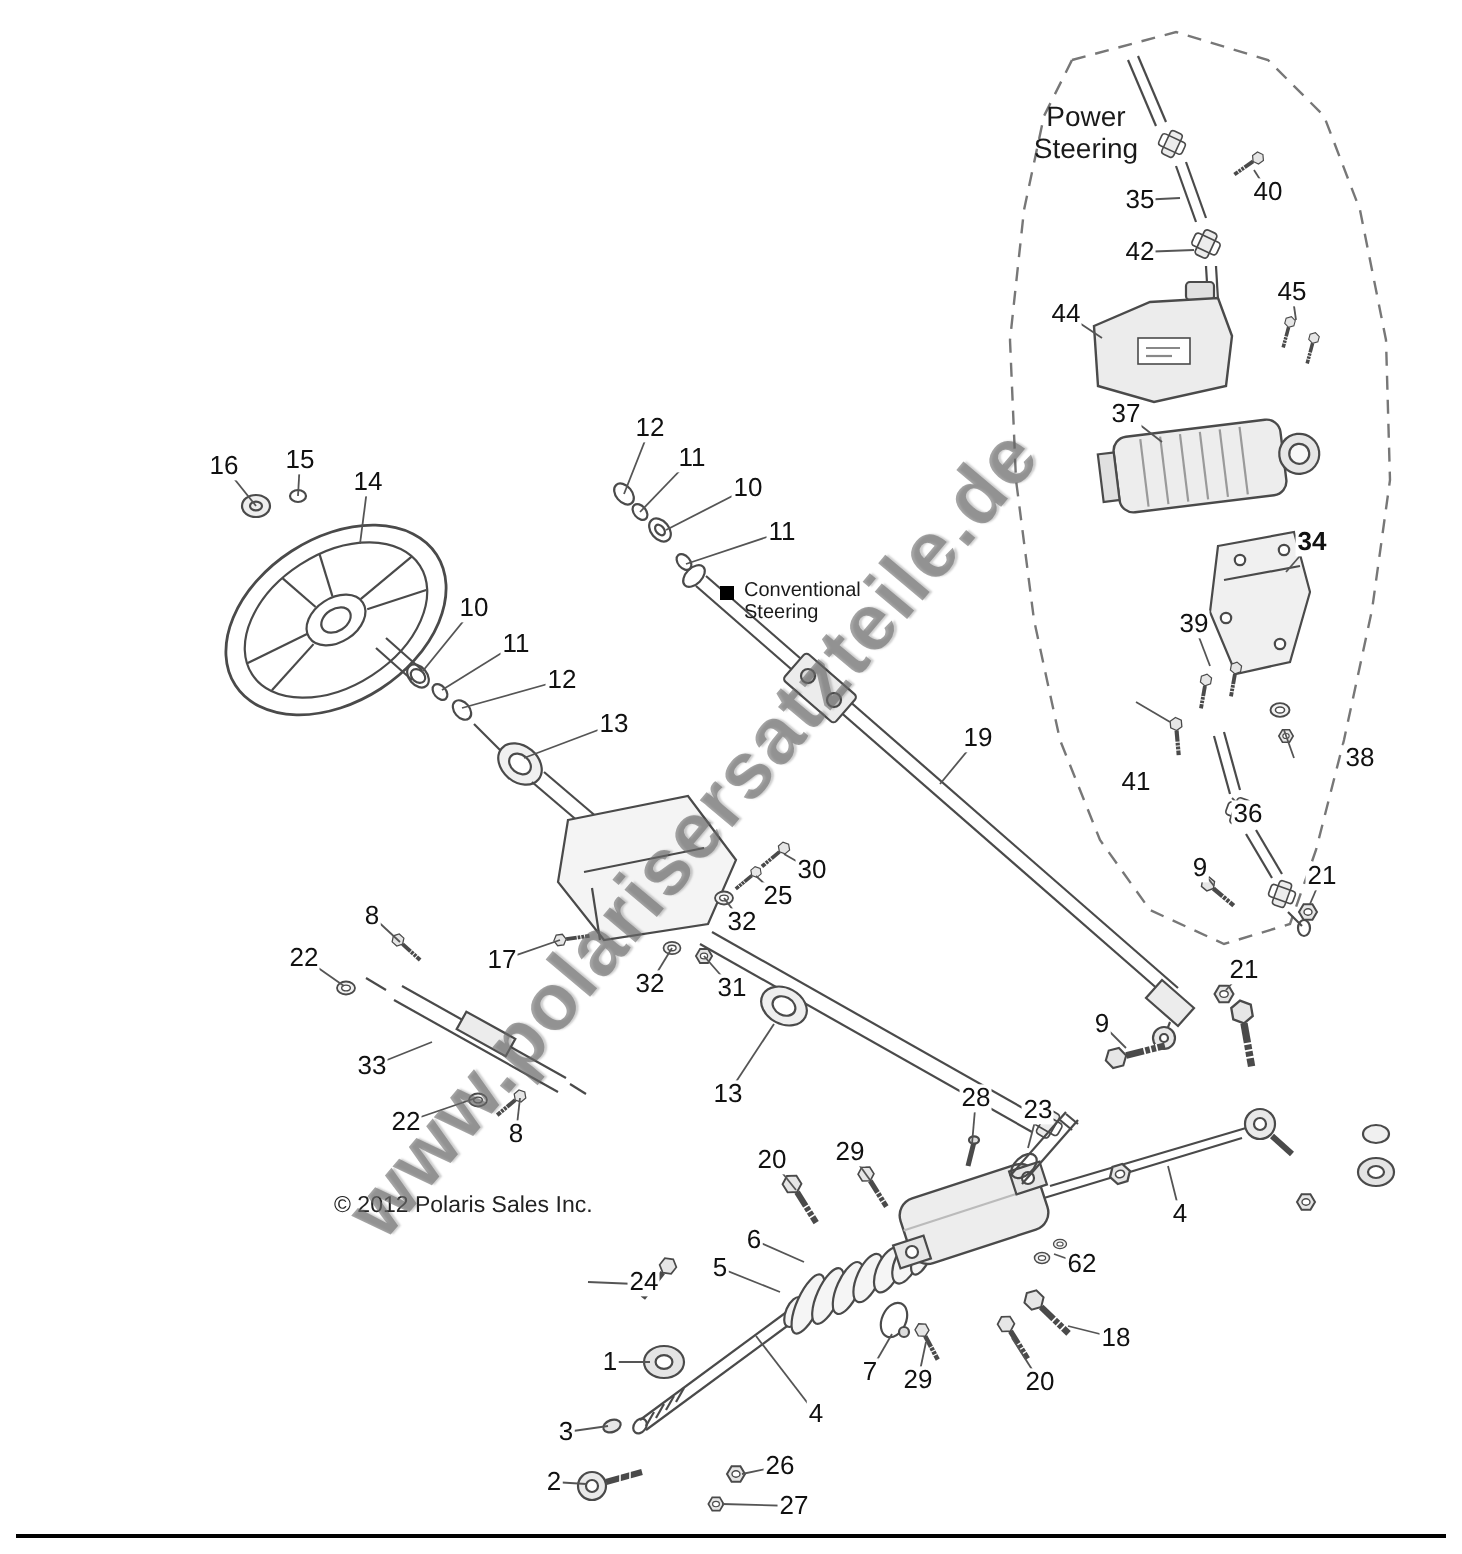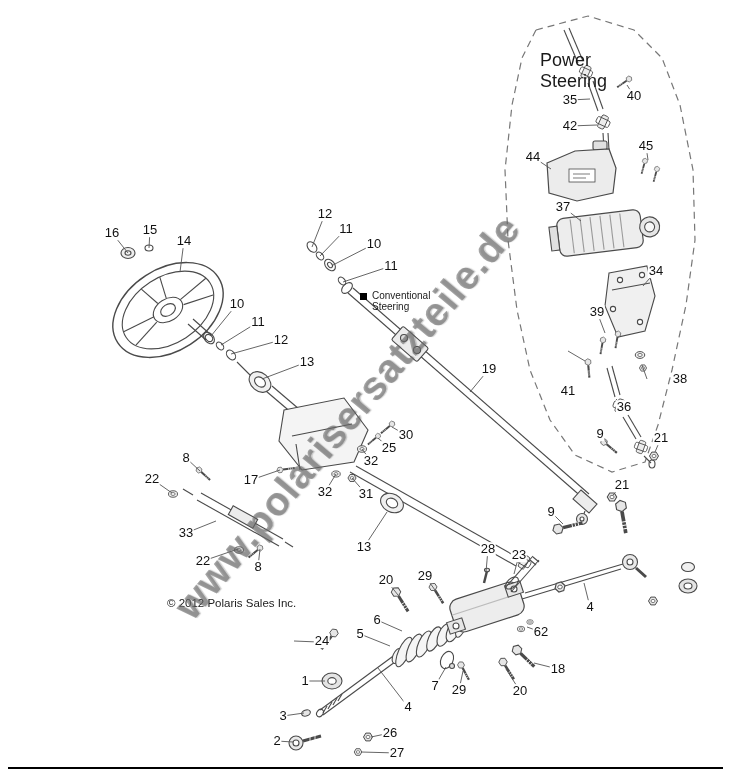--- a/index.html
+++ b/index.html
@@ -8,21 +8,21 @@
     position:relative; width:731px; height:777px; background:#fff;
     overflow:hidden; font-family:"Liberation Sans", sans-serif;
   }
   .page > svg { position:absolute; left:0; top:0; }
   .callout-layer { position:absolute; left:0; top:0; width:731px; height:777px; z-index:10; }
   .callout {
     position:absolute; transform:translate(-50%,-50%);
     font-size:13px; color:#111; background:#fff; padding:0 1px; line-height:1.05;
   }
   .label { position:absolute; white-space:pre-line; color:#1a1a1a; z-index:10; }
-  .power { left:540px; top:50px; width:64px; font-size:18px; text-align:left; }
+  .power { left:511px; top:50px; width:64px; font-size:14px; text-align:center; }
   .conv-wrap { position:absolute; left:360px; top:290px; z-index:10; display:flex; gap:5px; }
   .sq { width:7px; height:7px; background:#000; margin-top:3px; flex:0 0 auto; }
   .conv-text { font-size:10px; white-space:pre-line; color:#1a1a1a; }
   .copyright { position:absolute; left:167px; top:597px; font-size:11.5px; color:#222; z-index:10; }
   .watermark {
     position:absolute; left:347px; top:417px;
     transform:translate(-50%,-50%) rotate(-50deg);
     font-size:40px; font-weight:bold; letter-spacing:1px;
     color:rgba(109,109,109,0.62); white-space:nowrap; z-index:20;
     pointer-events:none; text-shadow:1px 1px 1px rgba(60,60,60,0.25);
@@ -398,21 +398,21 @@
       <div class="callout" style="left: 283px; top: 716px;">3</div>
       <div class="callout" style="left: 277px; top: 741px;">2</div>
       <div class="callout" style="left: 390px; top: 733px;">26</div>
       <div class="callout" style="left: 397px; top: 753px;">27</div>
       <div class="callout" style="left: 570px; top: 100px;">35</div>
       <div class="callout" style="left: 634px; top: 96px;">40</div>
       <div class="callout" style="left: 570px; top: 126px;">42</div>
       <div class="callout" style="left: 646px; top: 146px;">45</div>
       <div class="callout" style="left: 533px; top: 157px;">44</div>
       <div class="callout" style="left: 563px; top: 207px;">37</div>
-      <div class="callout" style="left: 656px; top: 271px;">34</div>
+      <div class="callout" style="left: 656px; top: 271px; font-weight: bold;">34</div>
       <div class="callout" style="left: 597px; top: 312px;">39</div>
       <div class="callout" style="left: 568px; top: 351px; margin-top: 40px;">41</div>
       <div class="callout" style="left: 647px; top: 379px; margin-left: 33px;">38</div>
       <div class="callout" style="left: 624px; top: 407px;">36</div>
       <div class="callout" style="left: 600px; top: 434px;">9</div>
       <div class="callout" style="left: 661px; top: 438px;">21</div>
       <div class="callout" style="left: 622px; top: 485px;">21</div>
       <div class="callout" style="left: 551px; top: 512px;">9</div>
     </div>
 

